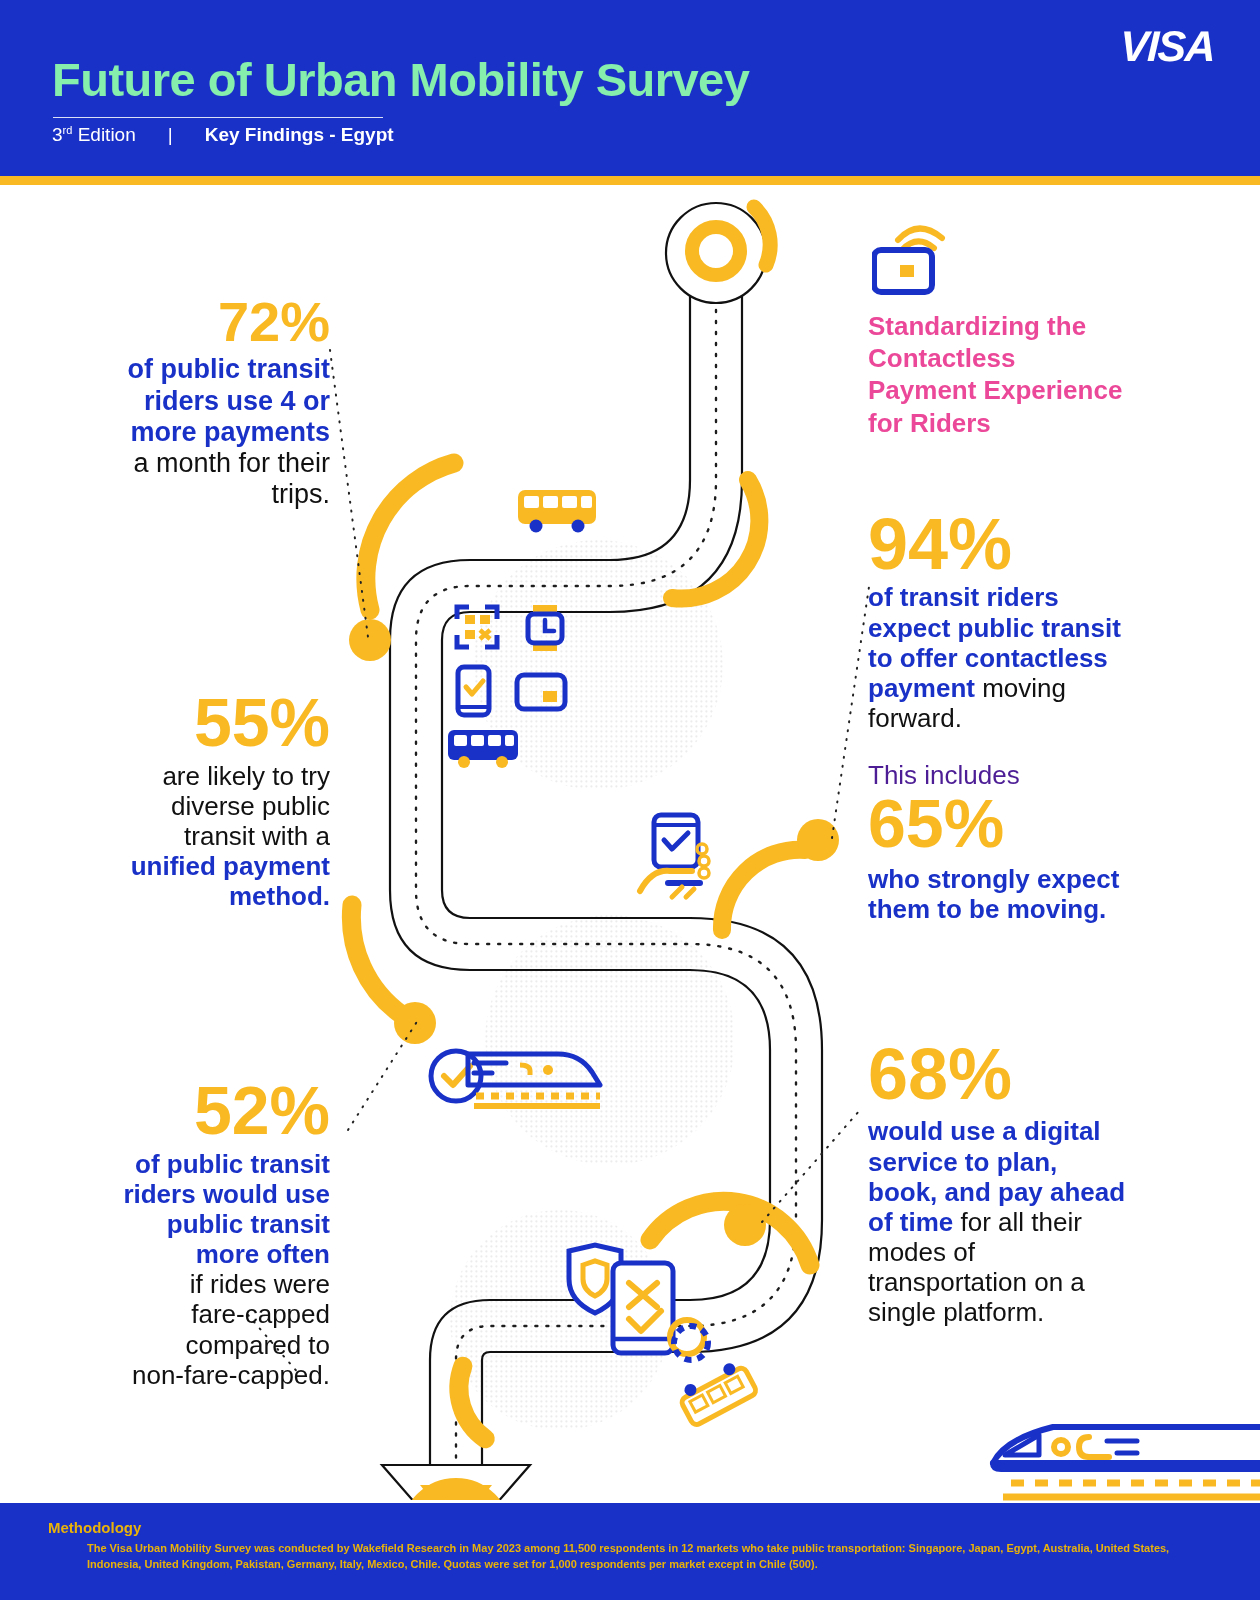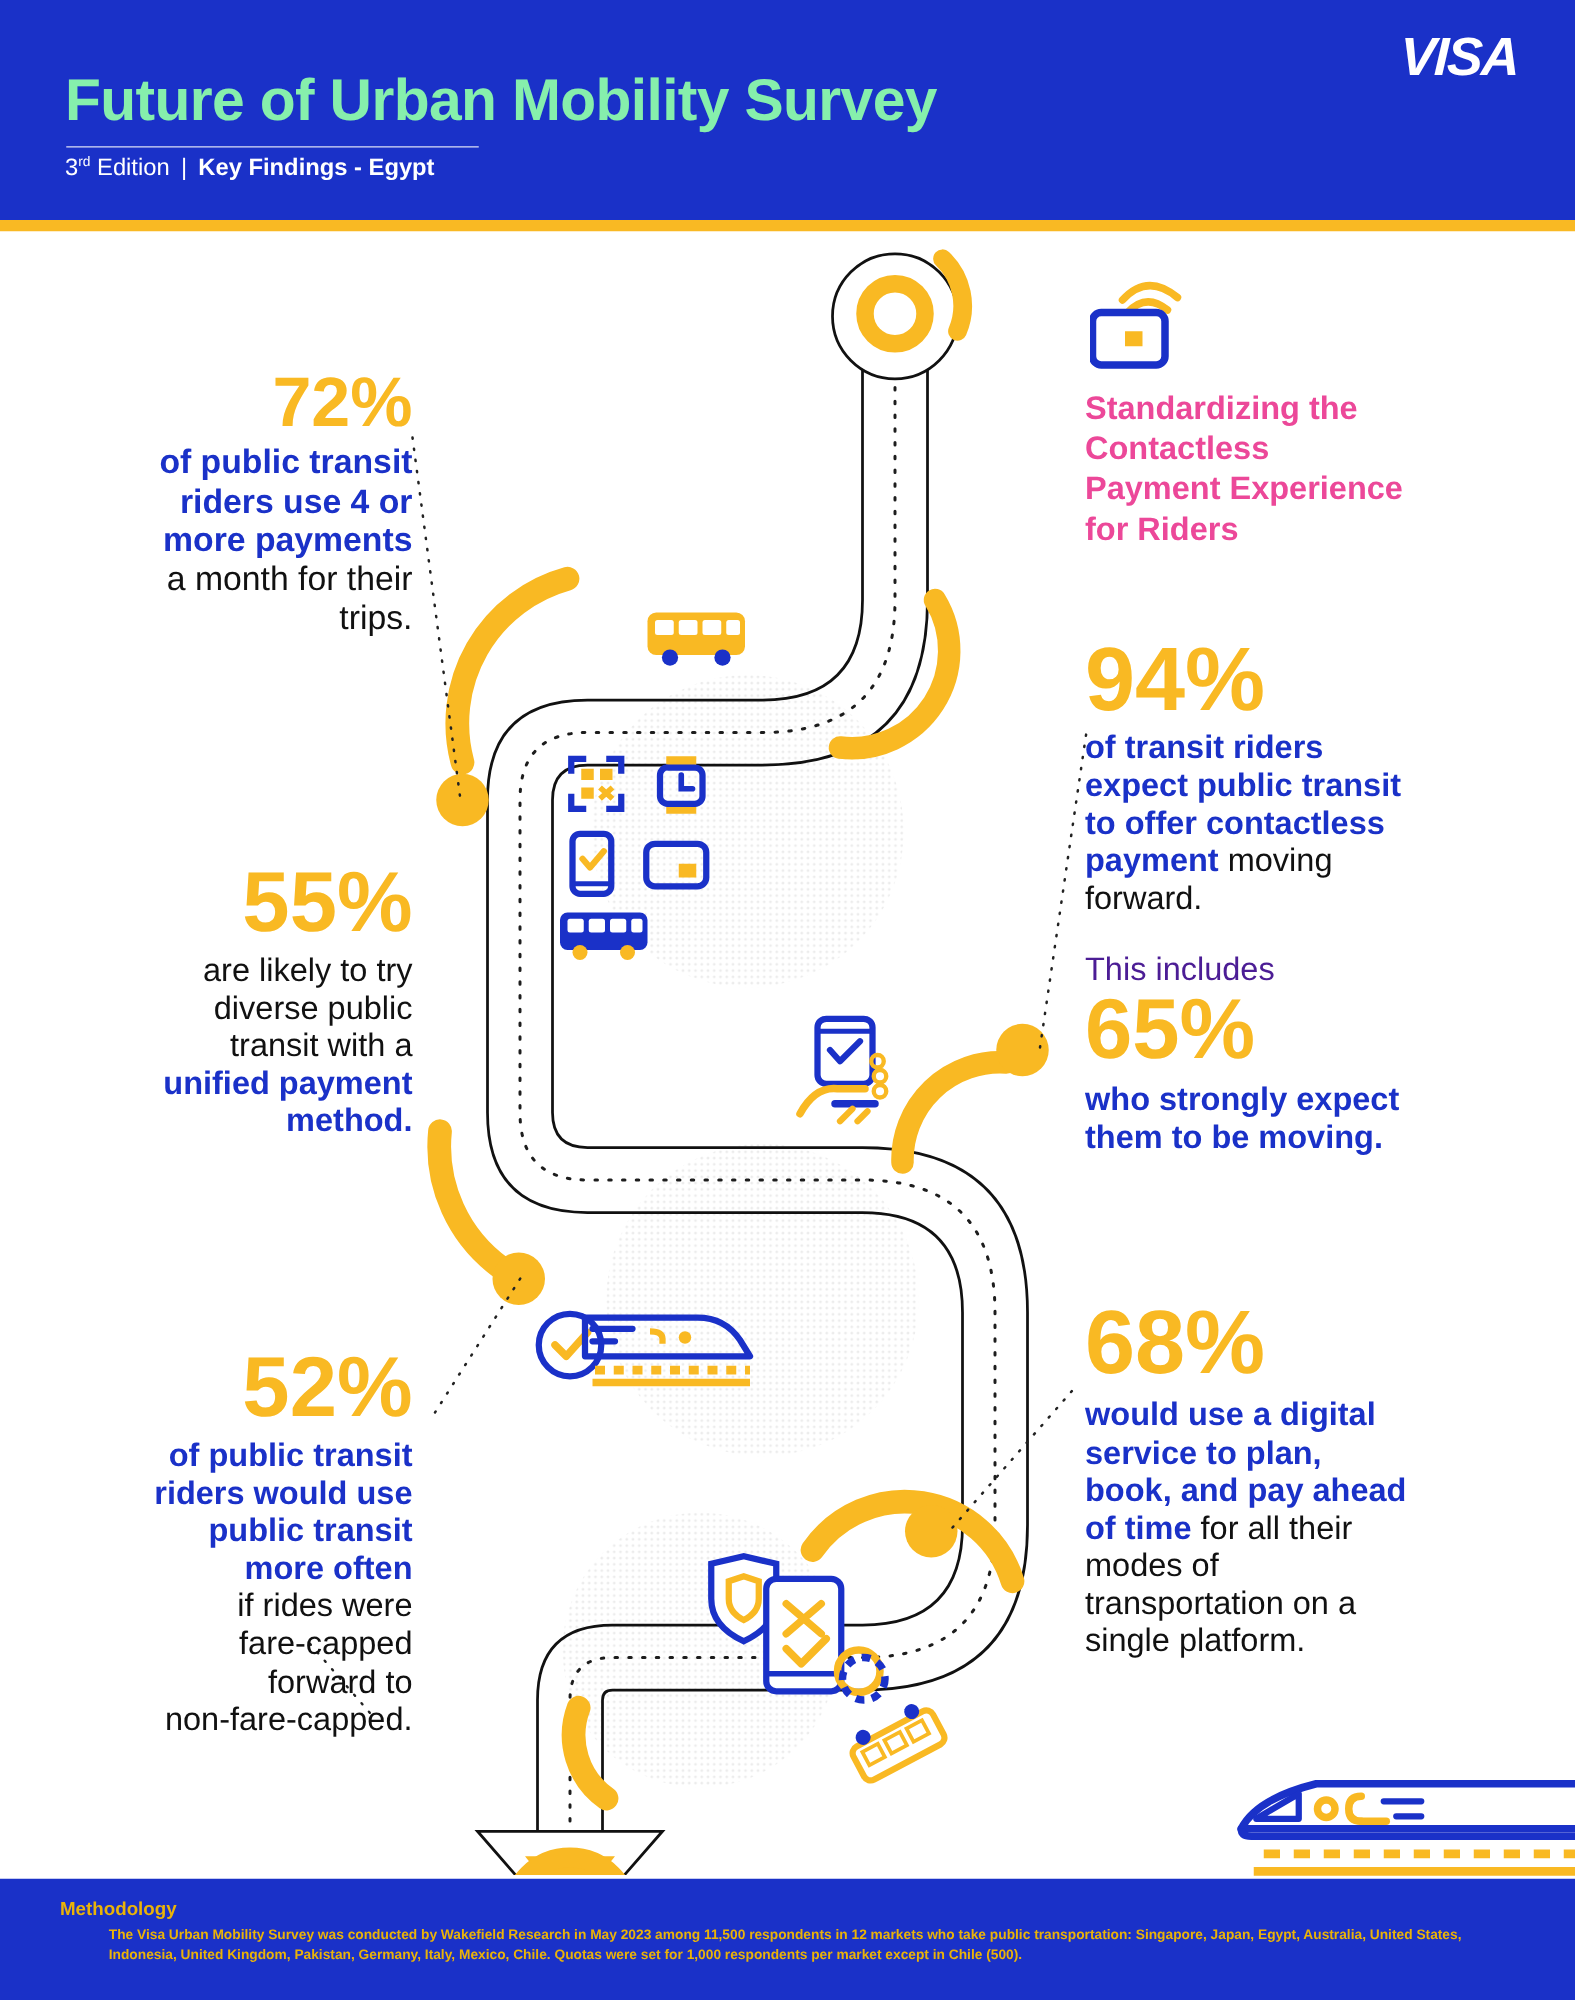--- a/index.html
+++ b/index.html
@@ -41,20 +41,21 @@
     background: rgba(255,255,255,0.85);
   }
   .header-sub {
     position: absolute;
     left: 52px; top: 124px;
     font-size: 19px;
     color: #ffffff;
     white-space: nowrap;
     display: flex;
     align-items: baseline;
+    gap: 23px;
   }
   .header-sub .edition { font-weight: 400; }
   .header-sub .edition sup { font-size: 11px; vertical-align: super; }
   .header-sub .sep { margin: 0 9px; font-weight: 300; }
   .header-sub .findings { font-weight: 700; }
 
   .visa-logo {
     position: absolute;
     right: 46px; top: 22px;
     font-size: 43px;
@@ -384,21 +385,21 @@
 
   <div class="stat" id="stat-52">
     <div class="pct">52%</div>
     <div class="body-txt">
       <b>of public transit</b><br>
       <b>riders would use</b><br>
       <b>public transit</b><br>
       <b>more often</b><br>
       <span>if rides were</span><br>
       <span>fare-capped</span><br>
-      <span>forward to</span><br>
+      <span>compared to</span><br>
       <span>non-fare-capped.</span>
     </div>
   </div>
 
   <div class="stat" id="rt-heading">
     <div class="htxt">
       <span>Standardizing the</span><br>
       <span>Contactless</span><br>
       <span>Payment Experience</span><br>
       <span>for Riders</span>

